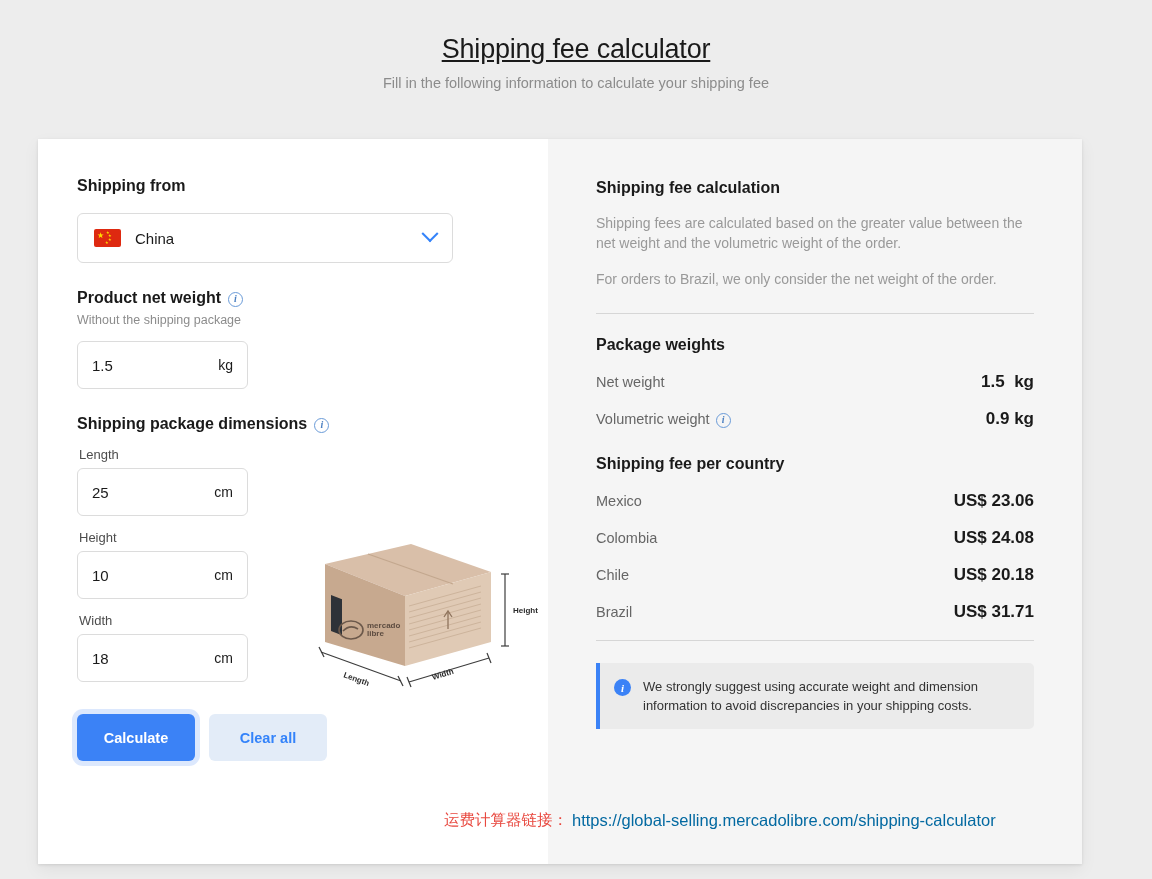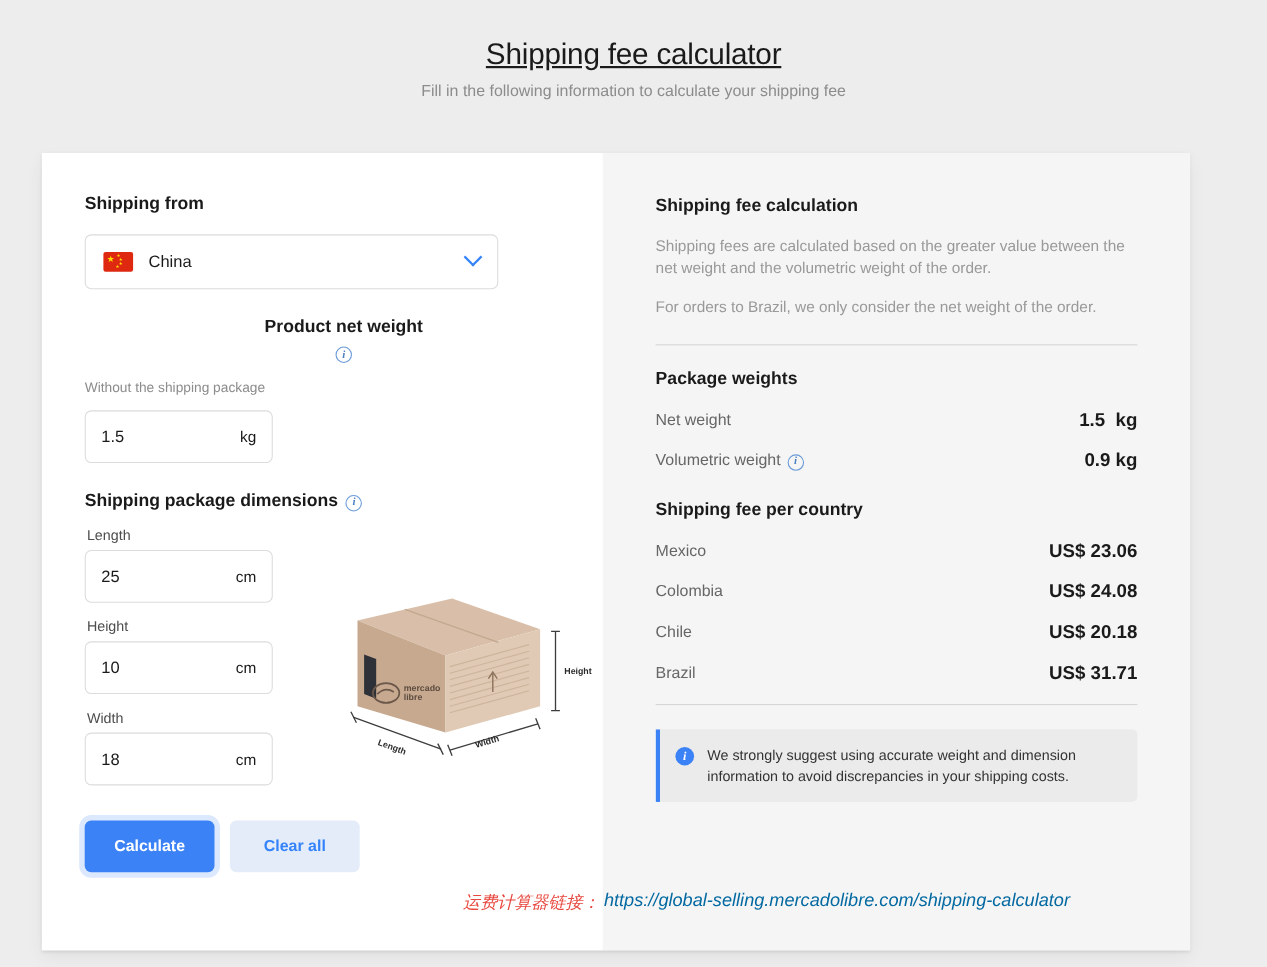--- a/index.html
+++ b/index.html
@@ -244,27 +244,26 @@
   }
   .callout-text {
     font-size: 13px;
     line-height: 19px;
     color: #333333;
   }
 
   
   .annotation {
     position: absolute;
-    left: 421px;
+    left: 444px;
     top: 810px;
     display: flex;
-    align-items: flex-start;
+    align-items: center;
     gap: 4px;
     white-space: nowrap;
-    font-style: italic;
   }
   .anno-cn {
     font-size: 15.5px;
     color: #e8483f;
     font-family: "DejaVu Sans", sans-serif;
   }
   .anno-url {
     font-size: 16.5px;
     color: #0369a1;
   }
@@ -292,21 +291,21 @@
         <span class="star-s" style="left:14px;top:5px;">★</span>
         <span class="star-s" style="left:14px;top:9px;">★</span>
         <span class="star-s" style="left:11px;top:12px;">★</span>
       </span>
       <span class="select-value">China</span>
       <span class="chevron"></span>
     </div>
 
     <div style="height:26px;"></div>
 
-    <div class="section-label" style="margin-bottom:16px;flex-direction:column;">
+    <div class="section-label" style="margin-bottom:6px;">
       <span>Product net weight</span>
       <span class="info-icon">i</span>
     </div>
     <div class="sublabel">Without the shipping package</div>
 
     <div class="num-field">
       <span class="val">1.5</span>
       <span class="unit">kg</span>
     </div>
 

